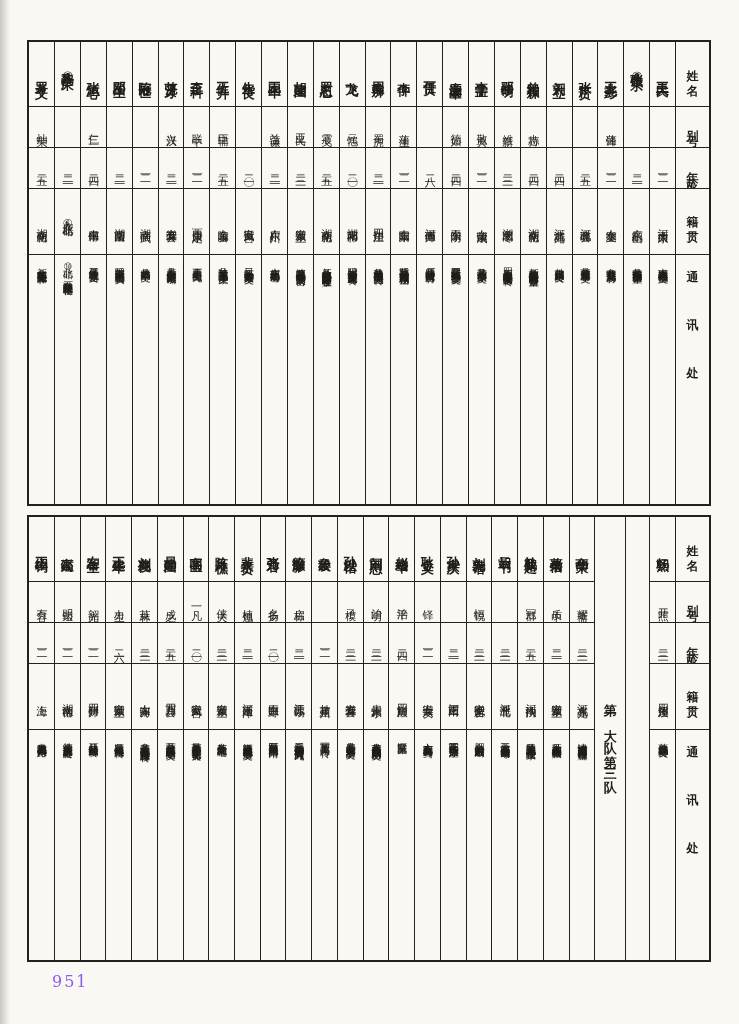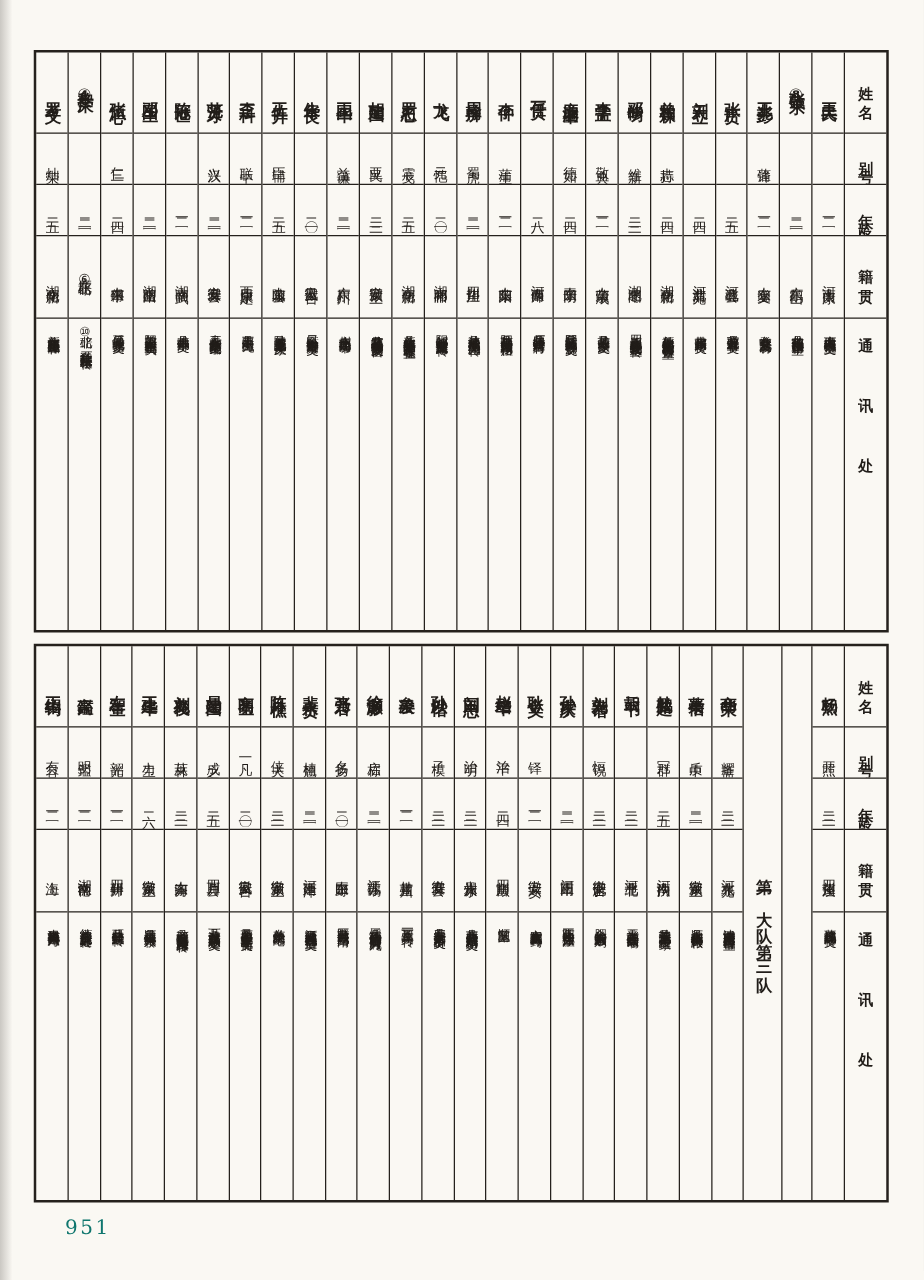--- a/index.html
+++ b/index.html
@@ -67,21 +67,21 @@
   .hs-origin{font-size:12px;letter-spacing:16px;}
   .hs-addr{font-size:12px;letter-spacing:48px;}
   .divider-text{
     font-size:13px;font-weight:700;letter-spacing:13px;
     margin:auto;
   }
   .divider-col{display:flex;align-items:center;justify-content:center;}
   .page-number{
     position:absolute;left:52px;top:972px;
     font-family:"DejaVu Serif",serif;
-    font-size:16px;color:#0f766e;letter-spacing:2px;
+    font-size:16px;color:#8b5cf6;letter-spacing:2px;
   }
 </style>
 </head>
 <body>
 
 <div class="sheet">
 
   <div class="register" id="top-table">
     <div class="col header-col">
       <div class="cell c-name">

